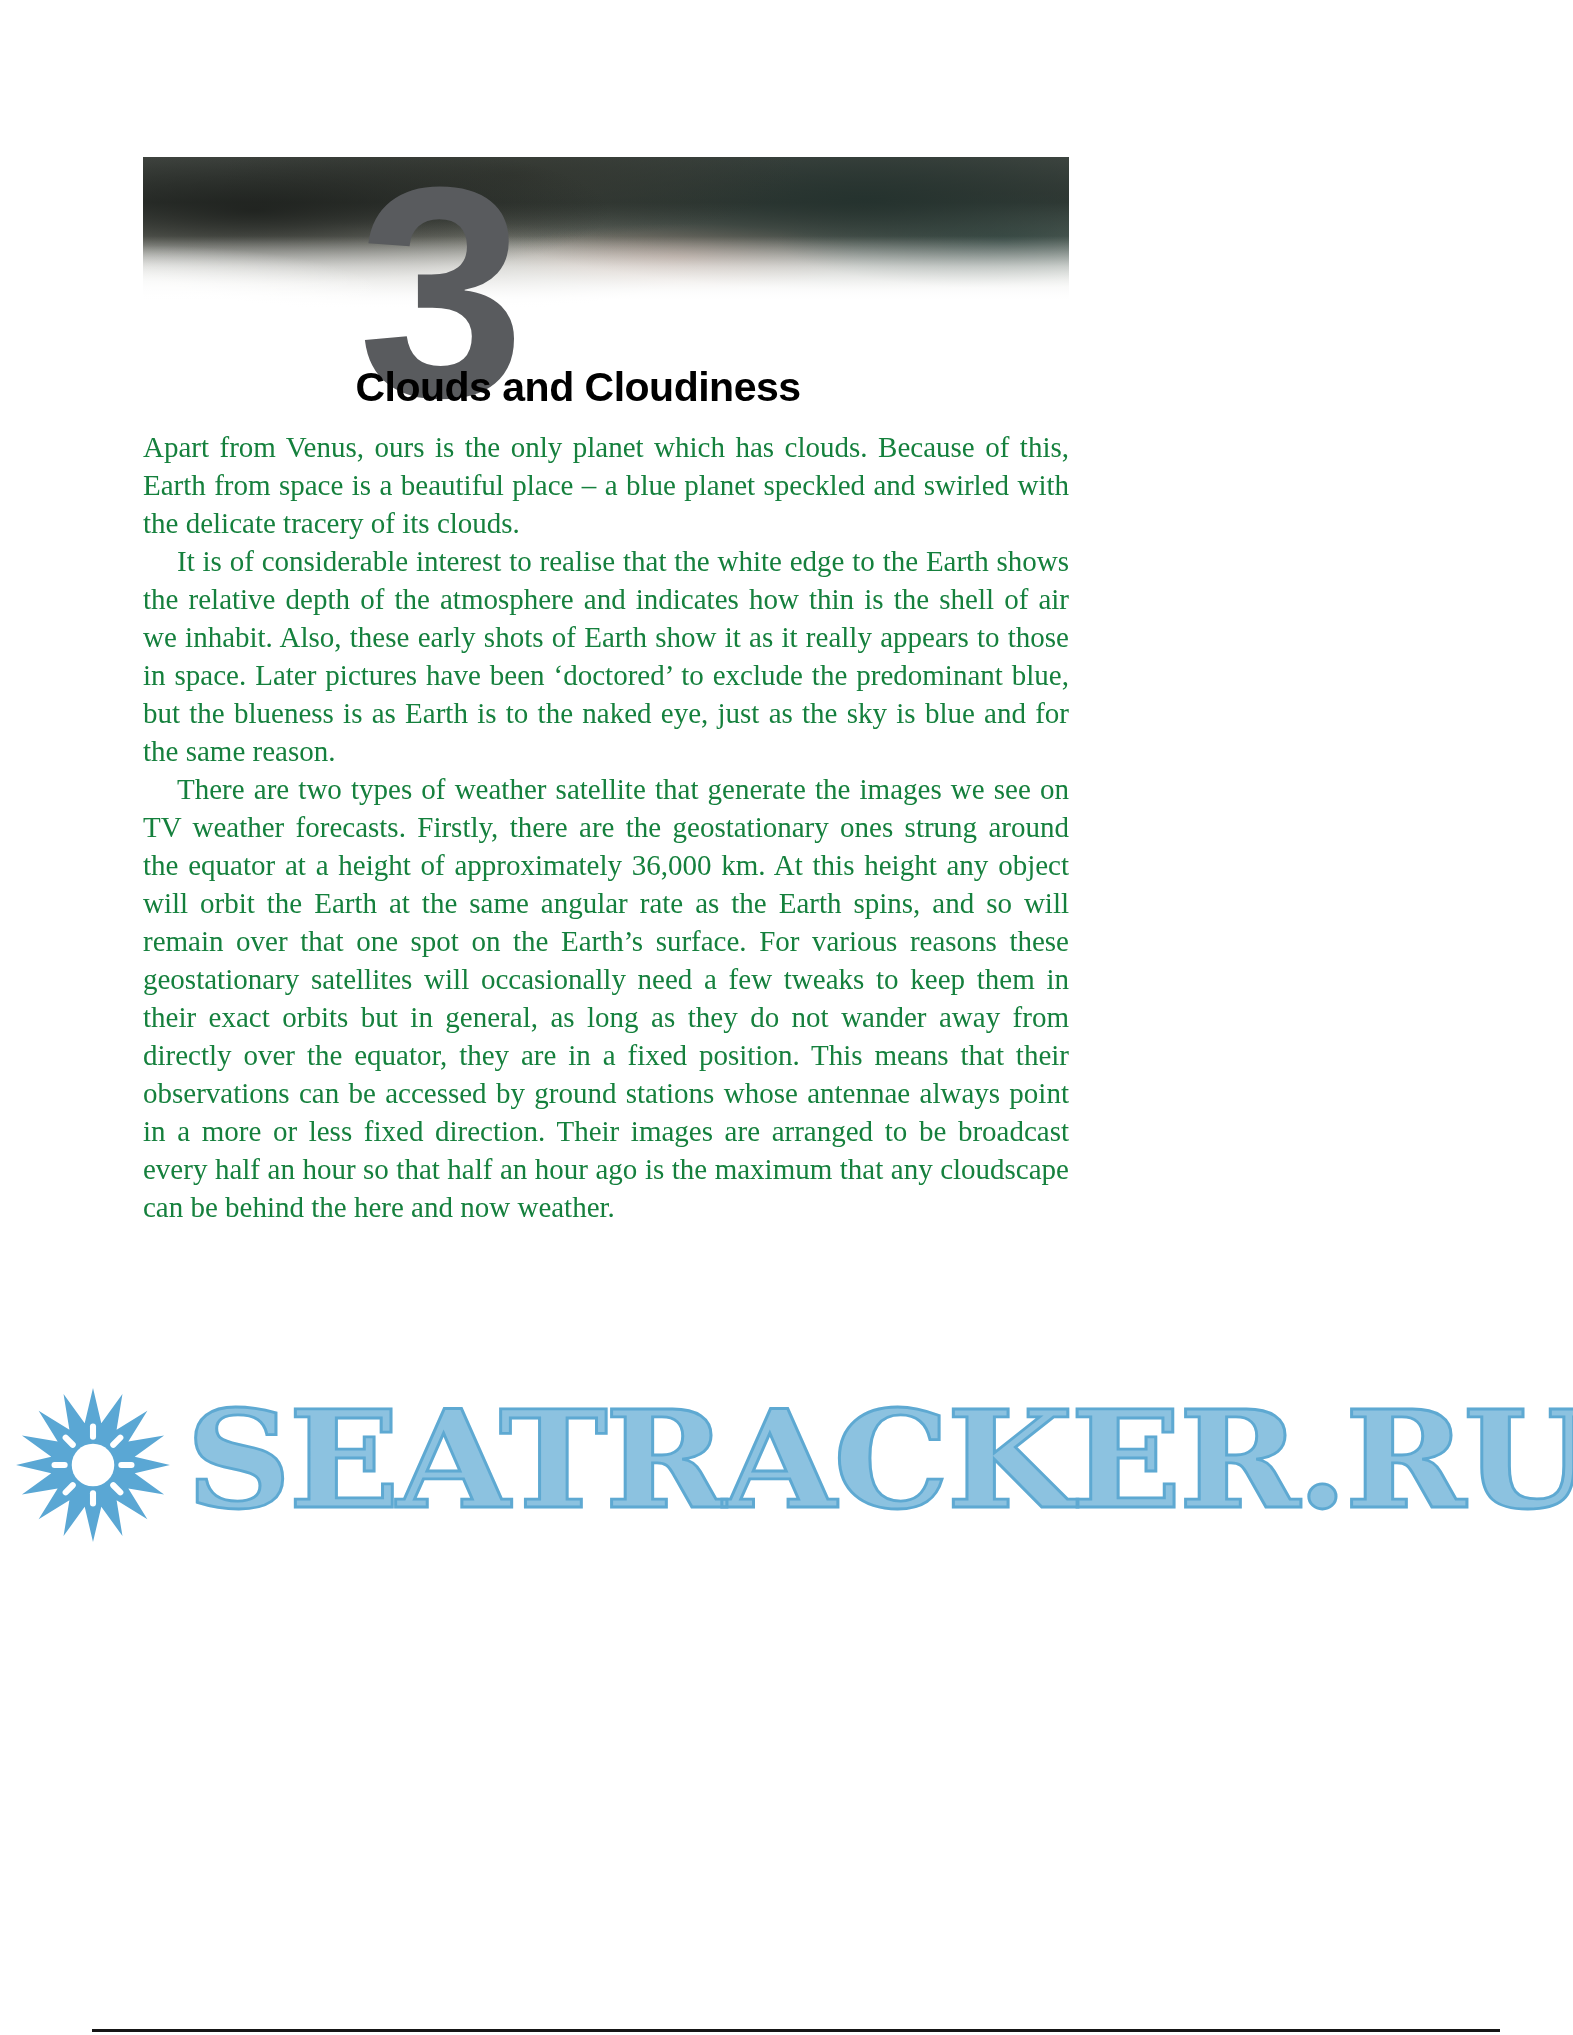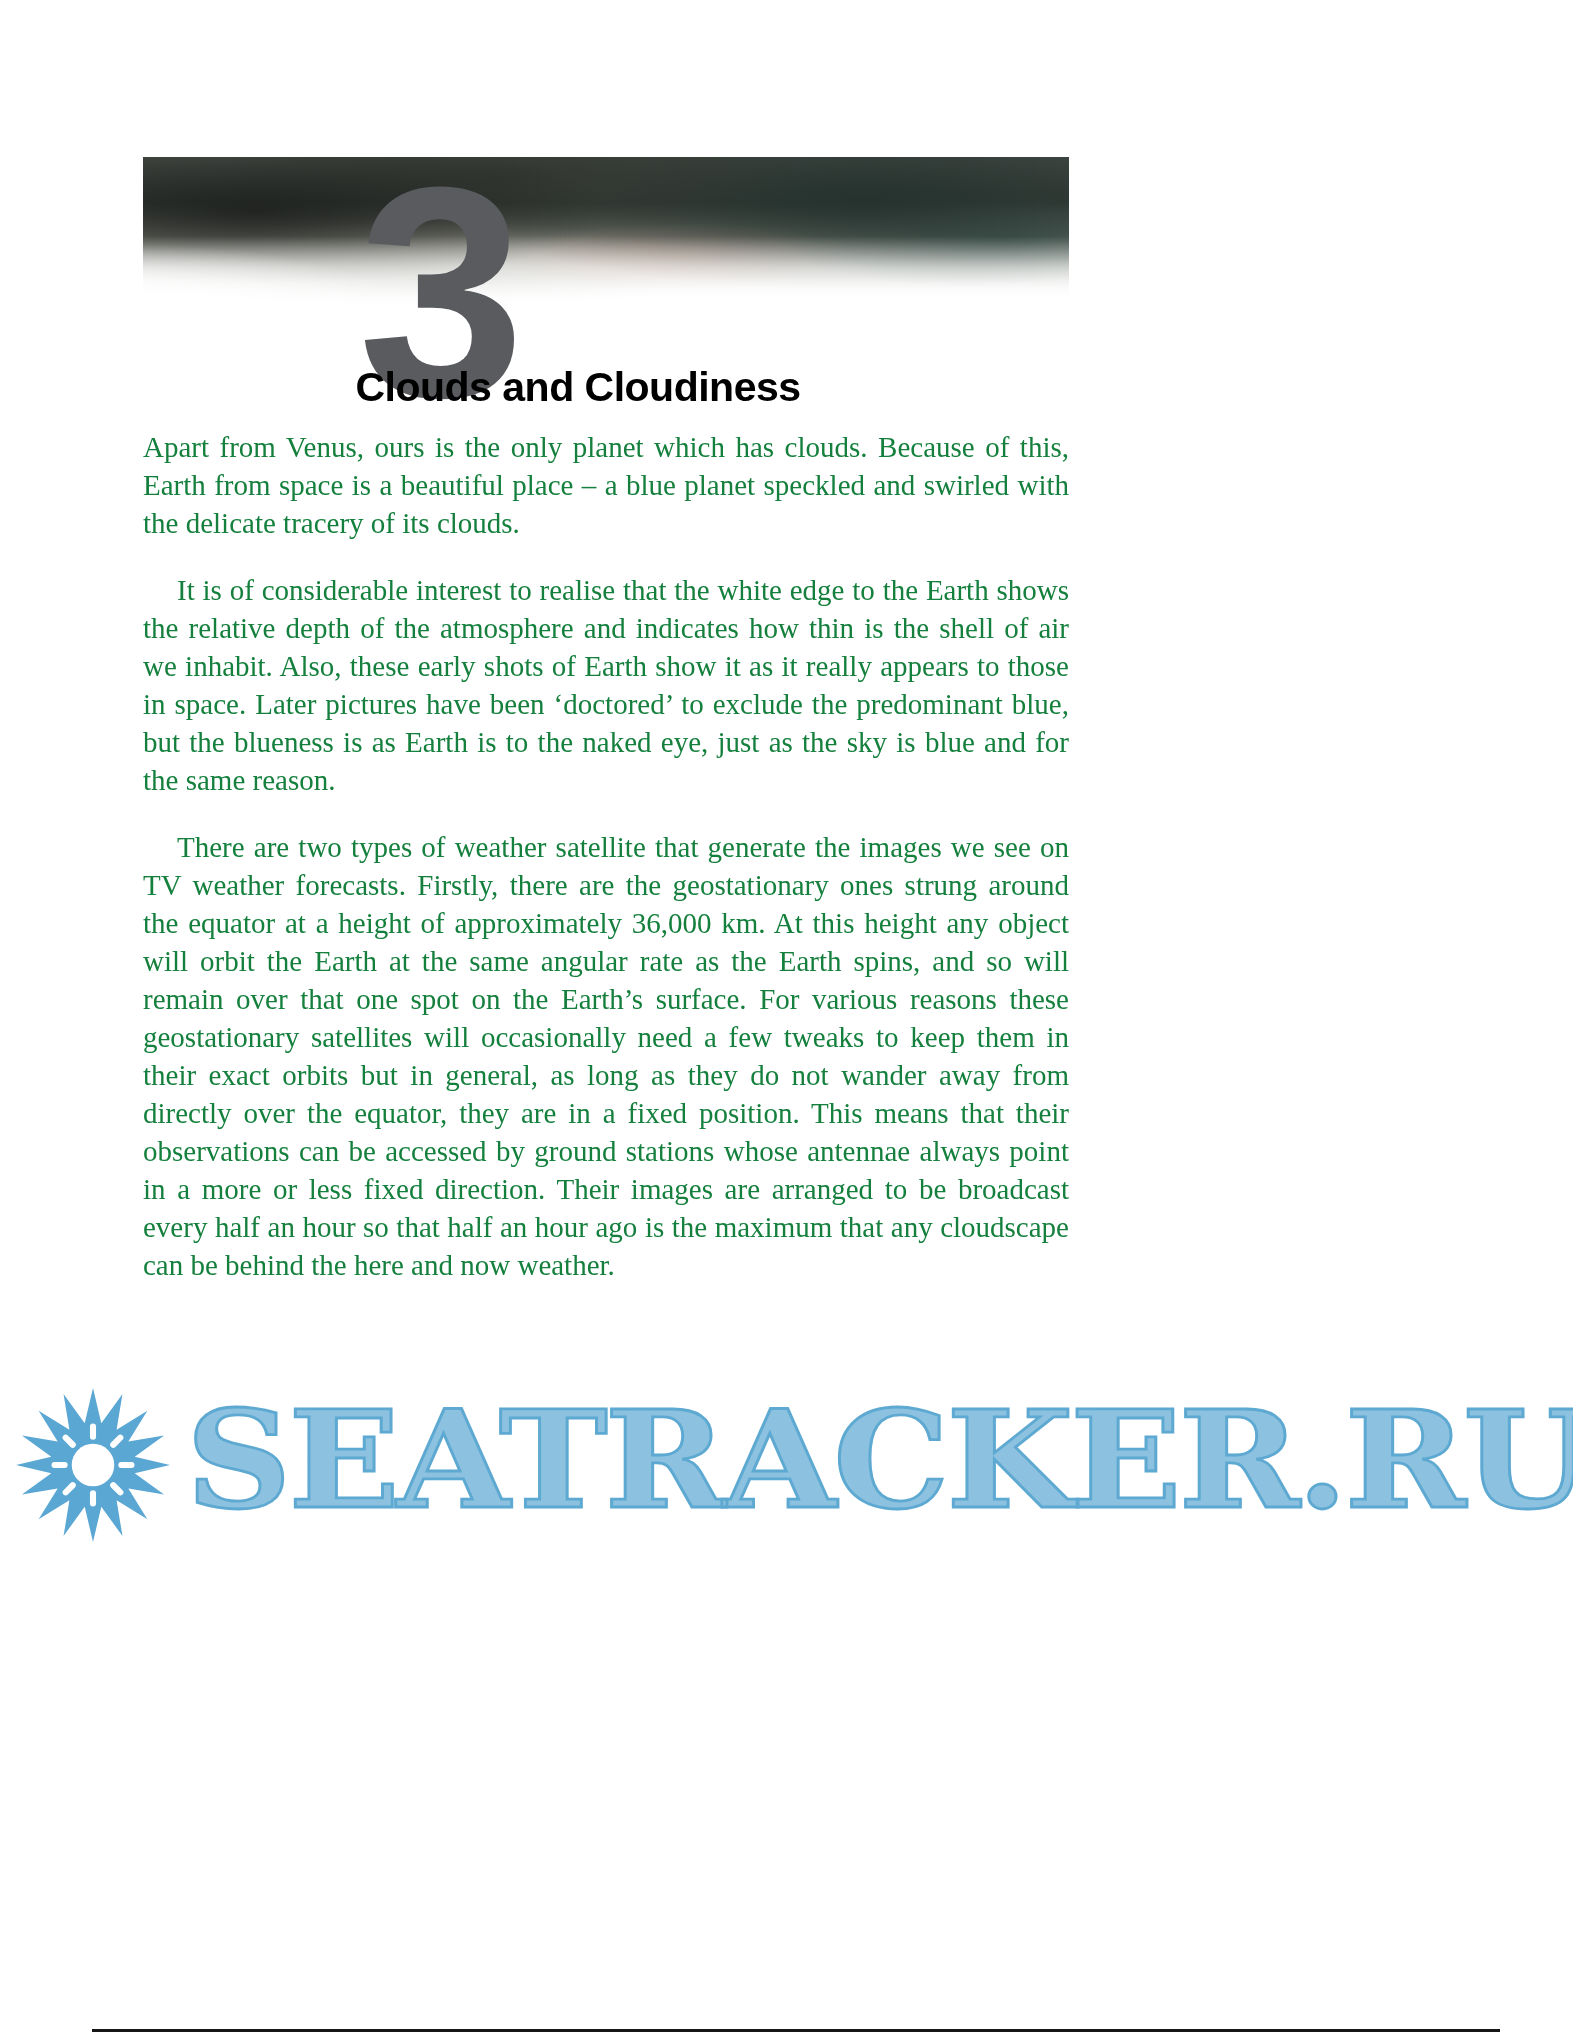--- a/index.html
+++ b/index.html
@@ -72,21 +72,21 @@
     position: absolute;
     left: 143px;
     top: 428px;
     width: 926px;
     font-size: 29px;
     line-height: 38px;
     text-align: justify;
     color: #15803d;
   }
   .body-text p { margin: 0; }
-  .body-text p + p { margin-top: 29px; text-indent: 34px; }
+  .body-text p + p { margin-top: 0; text-indent: 34px; }
 
   
   .watermark {
     position: absolute;
     left: 0;
     top: 1378px;
     width: 1573px;
     height: 175px;
   }
   .wm-sun {

